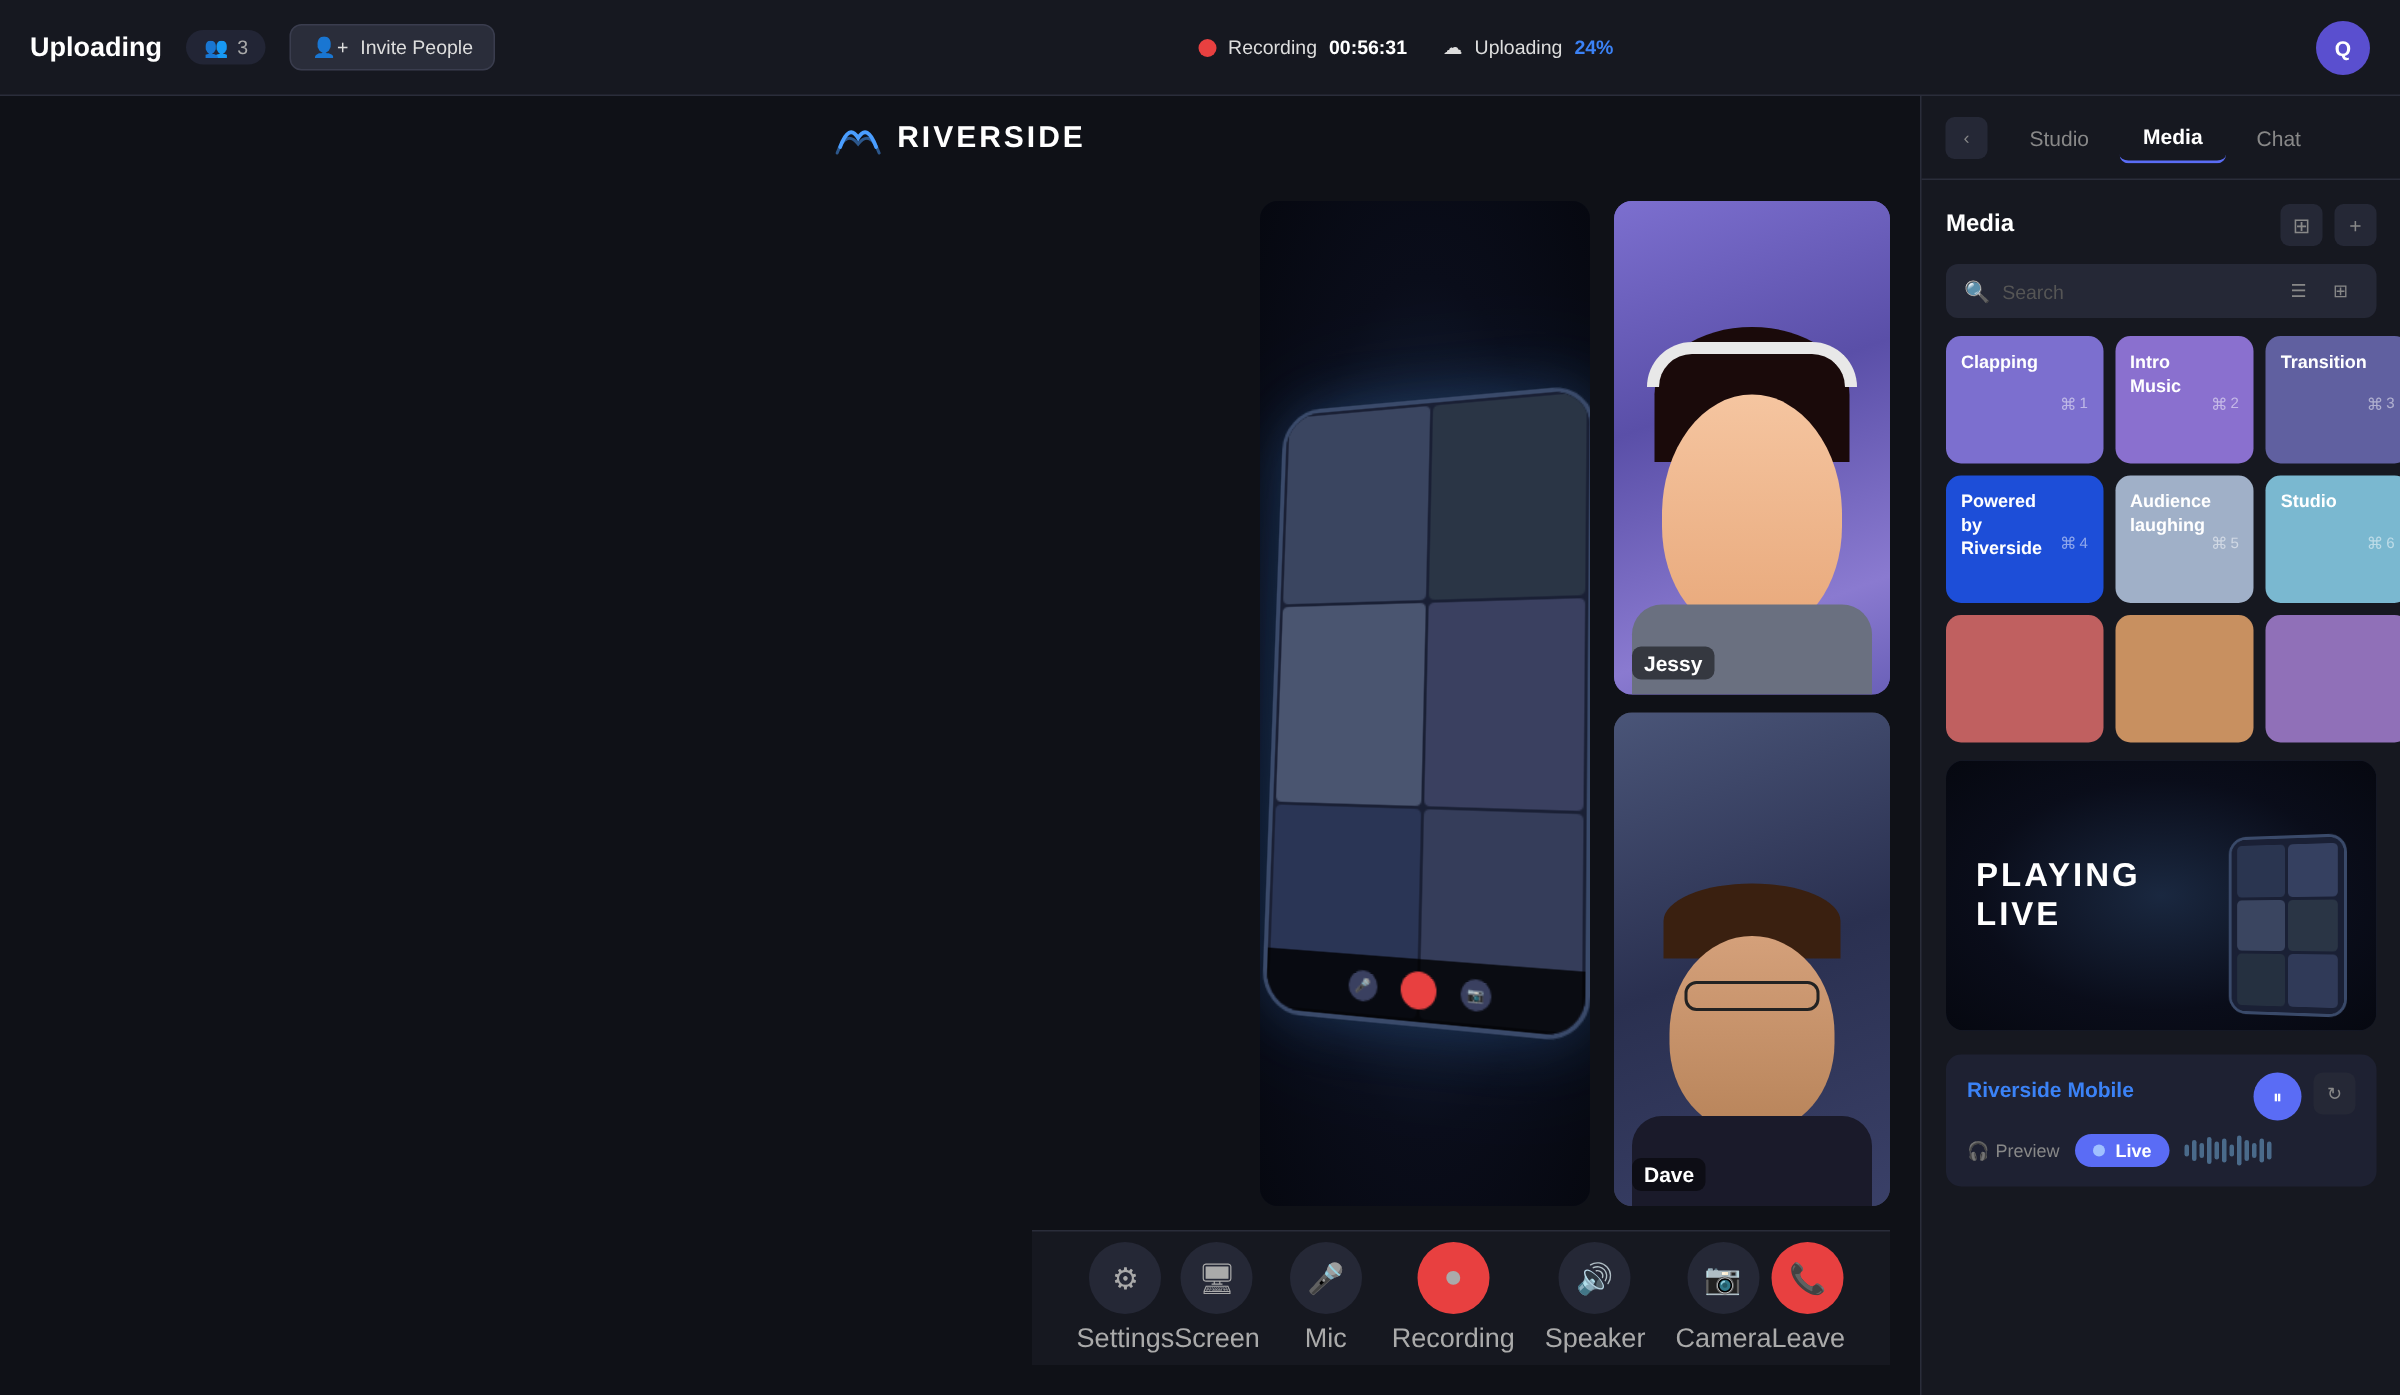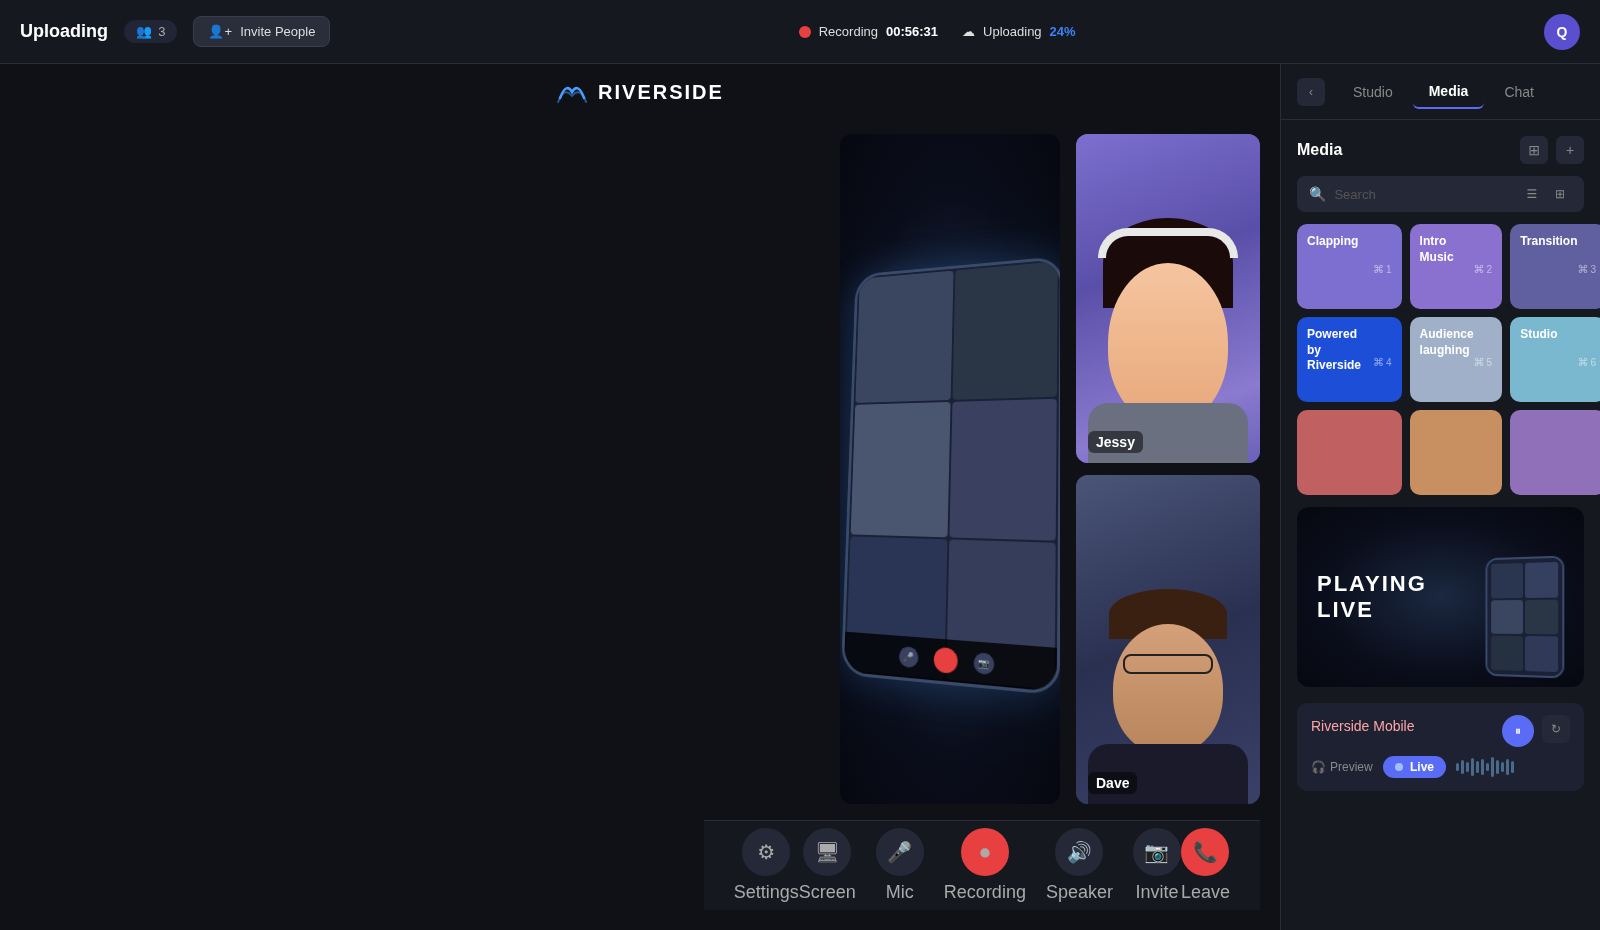--- a/index.html
+++ b/index.html
@@ -603,22 +603,22 @@
 
     
     .media-player-bottom {
       background: #1e2132;
       border-radius: 10px;
       padding: 12px 14px;
       margin-top: 4px;
     }
     .media-player-title {
       font-size: 14px;
-      font-weight: 400;
-      color: #fca5a5;
+      font-weight: 700;
+      color: #3b82f6;
       margin-bottom: 10px;
     }
     .media-player-controls {
       display: flex;
       align-items: center;
       gap: 10px;
     }
     .preview-label {
       font-size: 12px;
       color: #888;
@@ -794,21 +794,21 @@
         <div class="toolbar-btn">
           <div class="toolbar-btn-icon red">⏺</div>
           <span class="toolbar-btn-label">Recording</span>
         </div>
         <div class="toolbar-btn">
           <div class="toolbar-btn-icon">🔊</div>
           <span class="toolbar-btn-label">Speaker</span>
         </div>
         <div class="toolbar-btn">
           <div class="toolbar-btn-icon">📷</div>
-          <span class="toolbar-btn-label">Invite</span>
+          <span class="toolbar-btn-label">Camera</span>
         </div>
       </div>
       <div class="toolbar-right">
         <div class="leave-btn">
           <div class="leave-icon">📞</div>
           <span class="toolbar-btn-label">Leave</span>
         </div>
       </div>
     </div>
 

